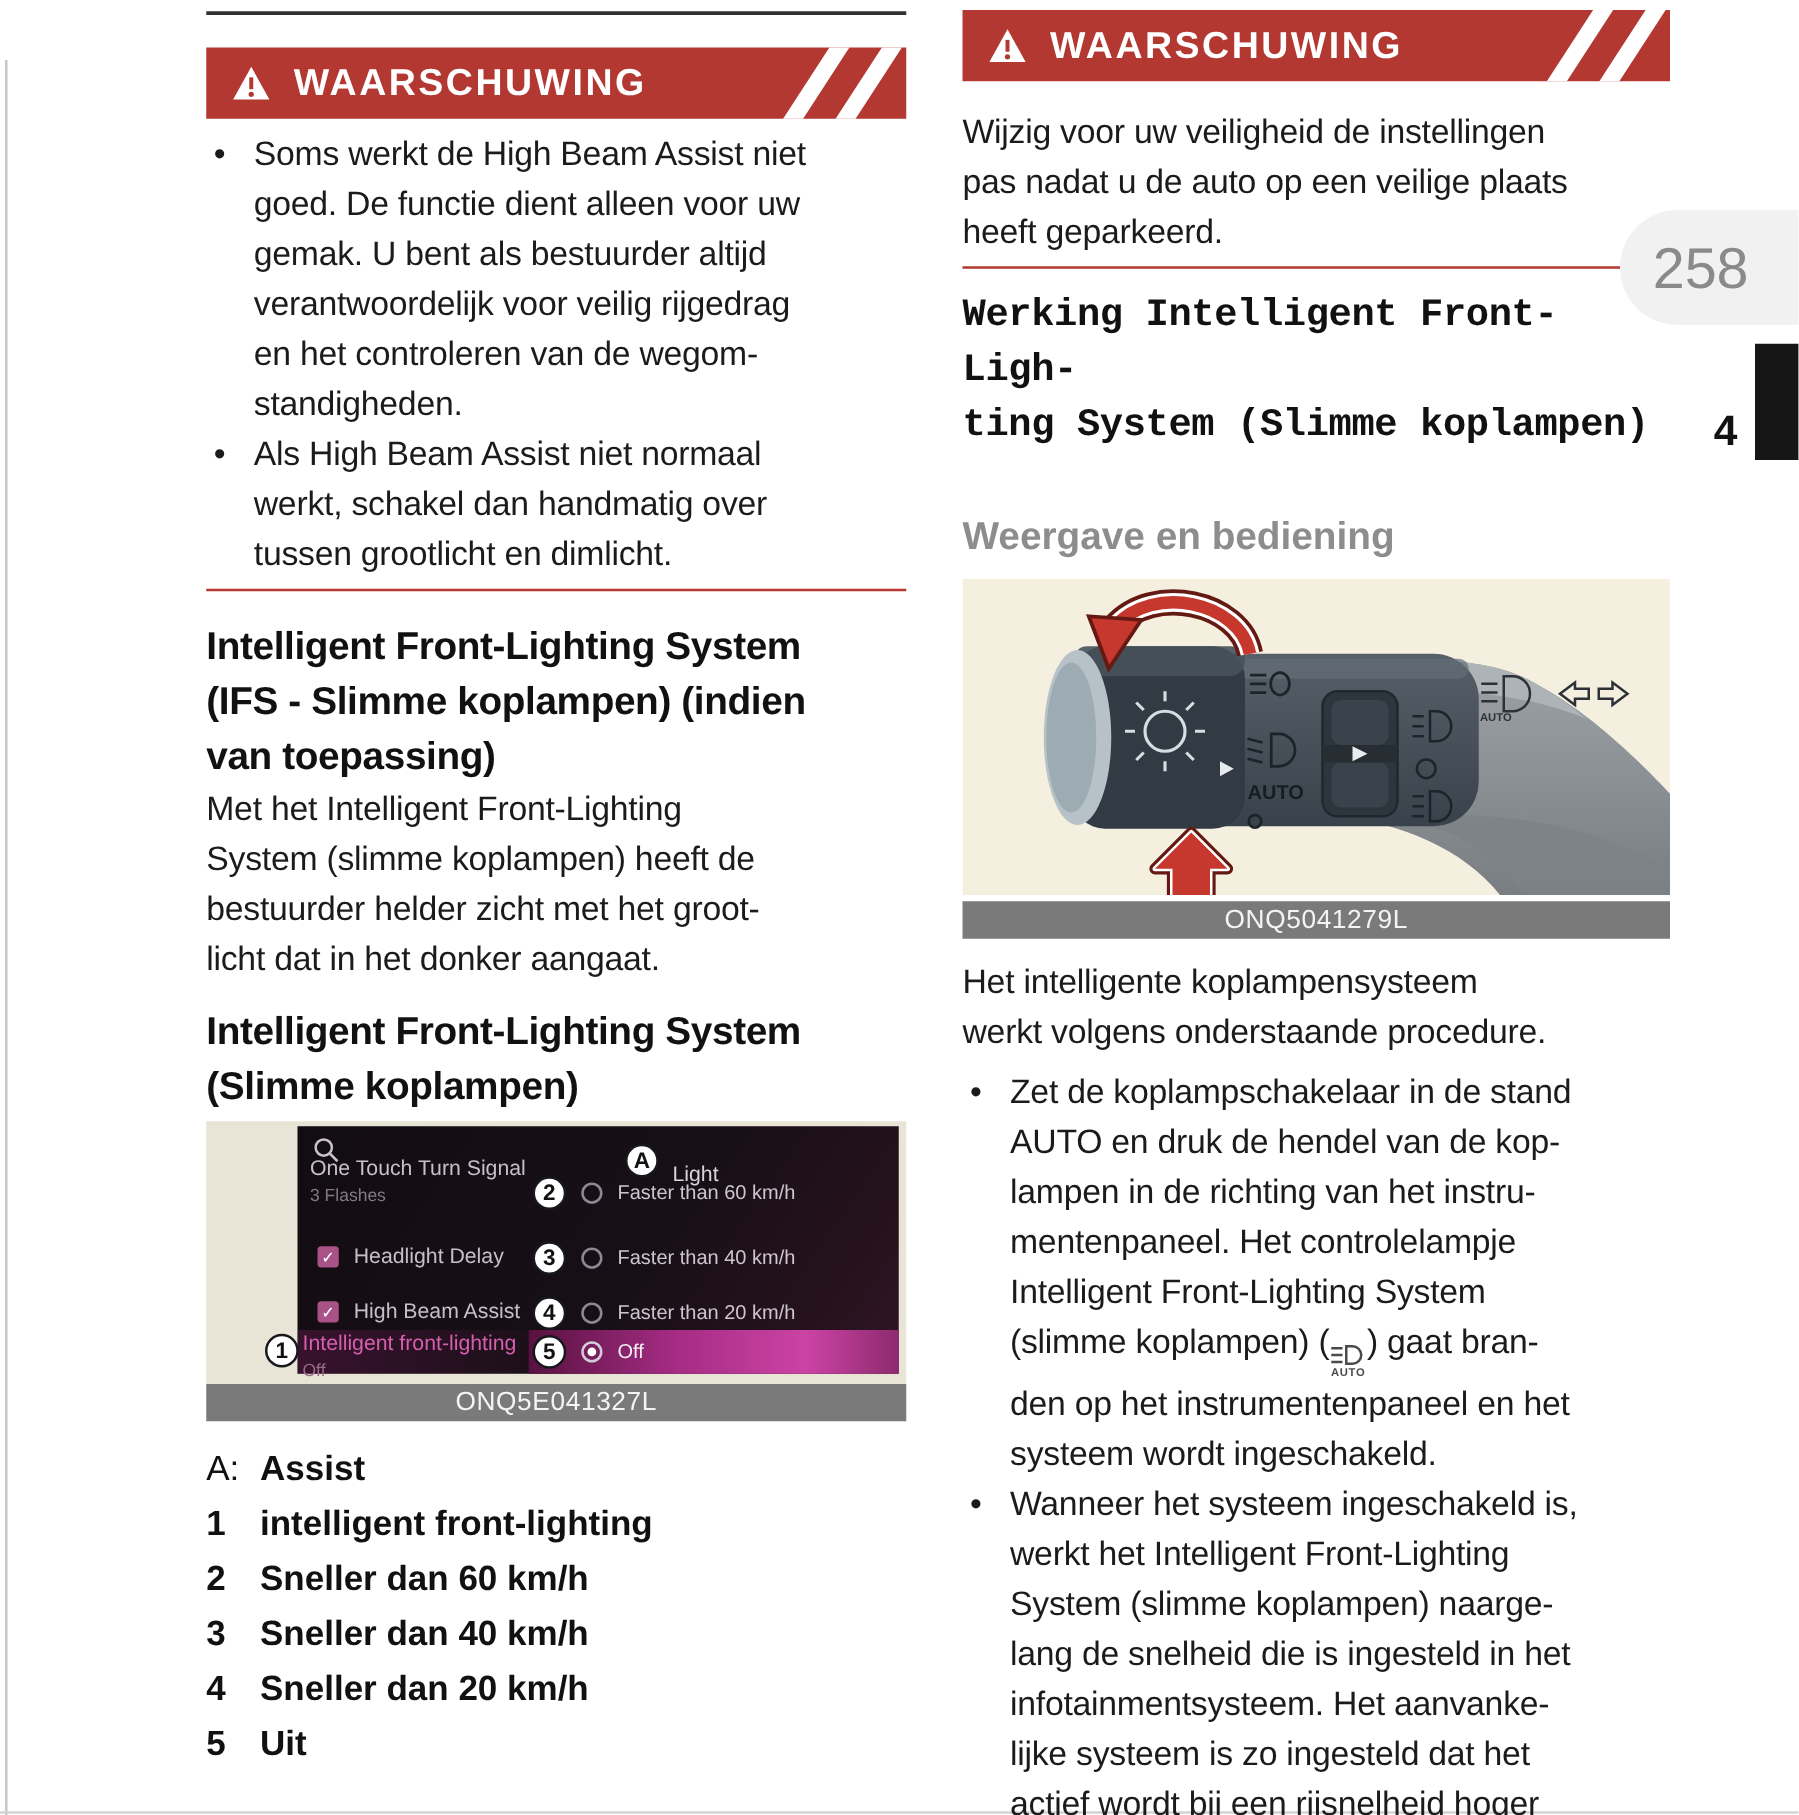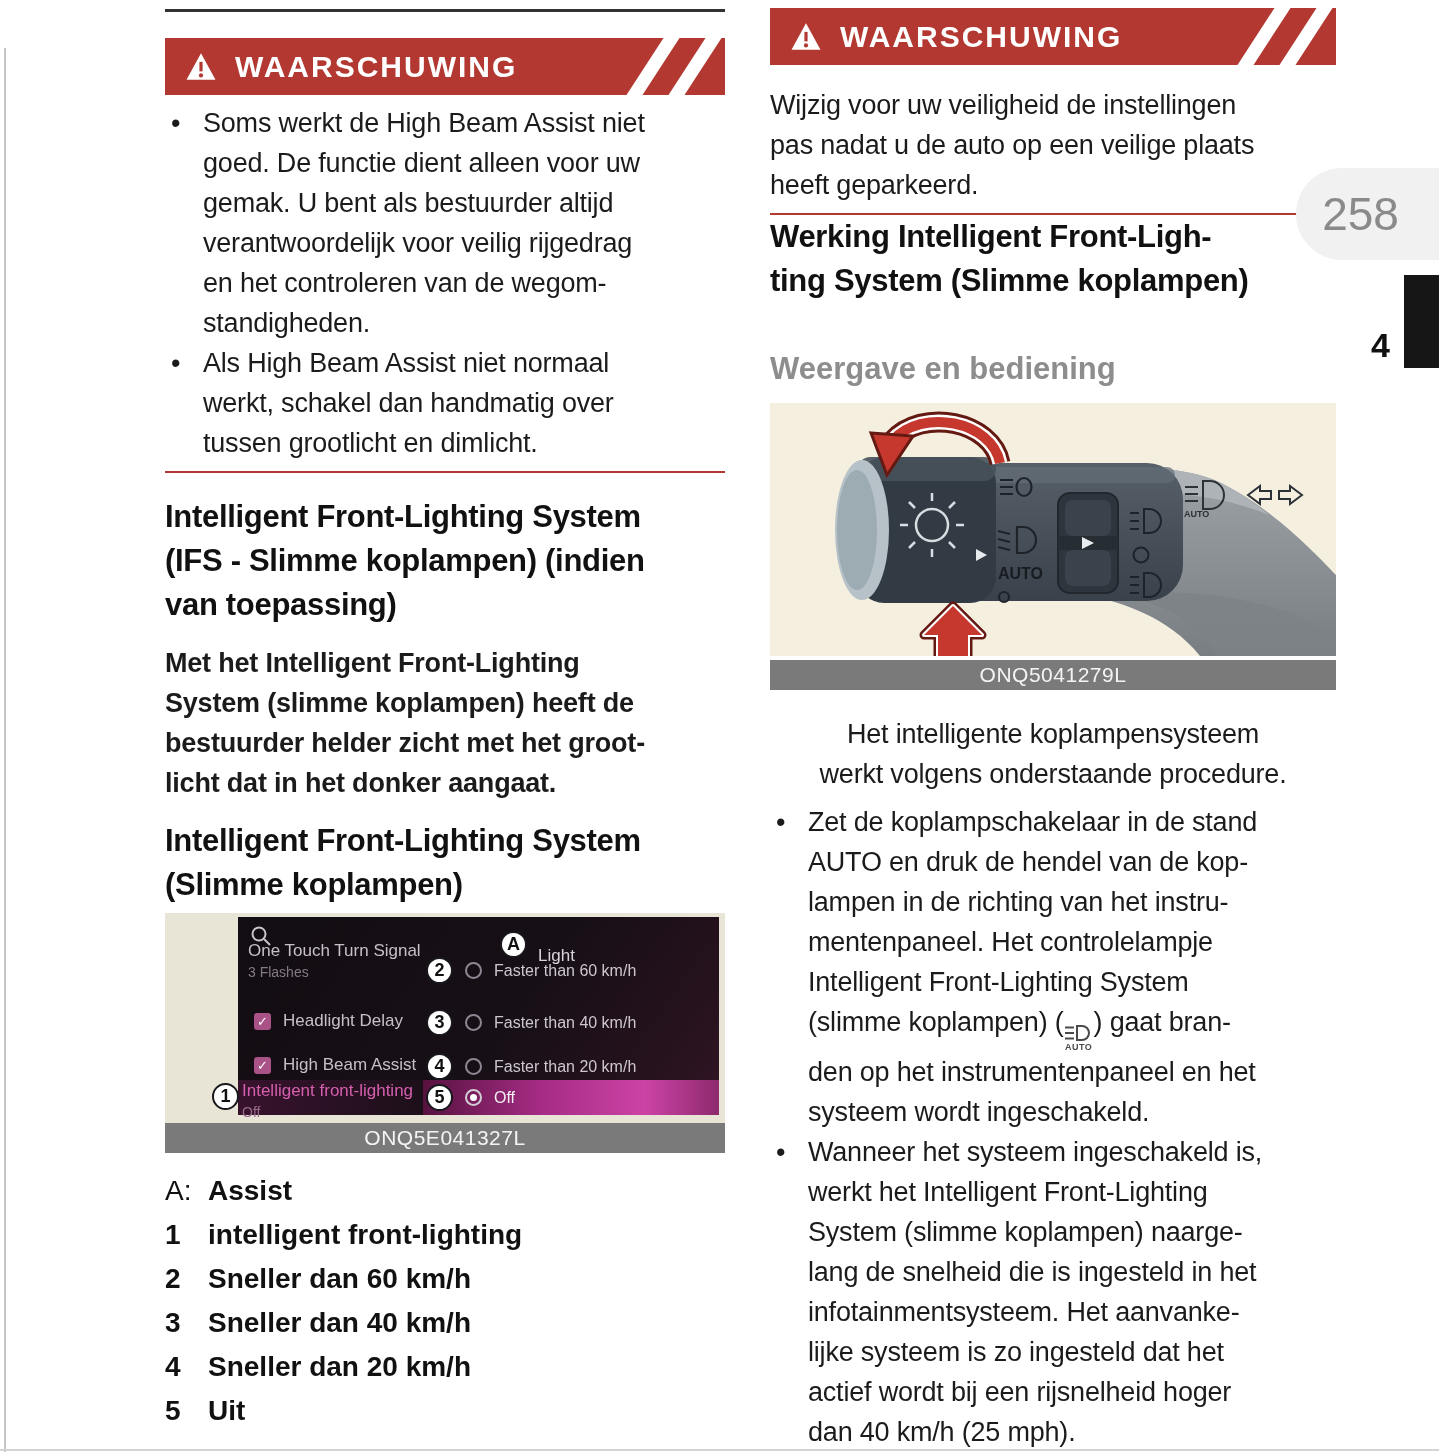--- a/index.html
+++ b/index.html
@@ -34,23 +34,23 @@
 
   .pre{white-space:pre-line;}
   .body-text{font-size:27px;line-height:40px;color:var(--ink);letter-spacing:-0.2px;}
   ul.blist{list-style:none;margin-top:8px;}
   ul.blist li{display:flex;}
   .dot{width:38px;padding-left:6px;font-size:27px;line-height:40px;}
   .warn-text{margin-top:20px;}
 
   h2.hd{font-size:31px;line-height:44px;font-weight:bold;color:#111;letter-spacing:-0.3px;}
   .hd1{margin-top:22px;}
-  .hdp{margin-top:16px;font-weight:bold;}
+  .hdp{margin-top:0;}
   .hd2{margin-top:16px;}
-  .hd-r{margin-top:0;}
+  .hd-r{margin-top:16px;font-family:Liberation Mono, monospace;}
   h3.sub{margin-top:44px;font-size:31px;line-height:44px;font-weight:bold;color:#8d8d8d;}
 
   
   figure{display:block;}
   .fig1{margin-top:6px;width:560px;}
   .fig2{margin-top:12px;width:566px;}
   .imgcap{height:30px;background:var(--cap-gray);color:#f4f4f4;display:flex;align-items:center;justify-content:center;font-size:21px;letter-spacing:0.5px;}
 
   
   .shot-frame{position:relative;height:210px;background:#e9e5d6;}
@@ -88,21 +88,21 @@
   .r4L .it-sub{color:#996a8b;}
   .badge-ov{position:absolute;left:47px;top:170px;z-index:3;}
 
   
   .legend{margin-top:16px;font-size:28px;line-height:44px;color:#111;}
   .lg-row{display:flex;}
   .lg-num{width:43px;font-weight:bold;flex:0 0 auto;}
   .lg-pref{width:43px;font-weight:normal;flex:0 0 auto;}
   .lg-text{font-weight:bold;}
 
-  .intro{margin-top:24px;text-align:center;}
+  .intro{margin-top:14px;}
   .rblist{margin-top:0;}
 
   
   .ifs-icon{display:inline-flex;flex-direction:column;align-items:center;vertical-align:-11px;line-height:1;}
   .ifs-icon-label{font-size:9px;font-weight:bold;color:#4a4a4a;margin-top:1px;letter-spacing:0.5px;}
 
   
   .page-bubble{position:absolute;right:0;top:168px;width:143px;height:92px;background:#f1f1f1;
     border-radius:46px 0 0 46px;display:flex;align-items:center;justify-content:center;z-index:5;}
   .page-bubble span{font-size:46px;color:#8a8a8a;padding-right:14px;}

